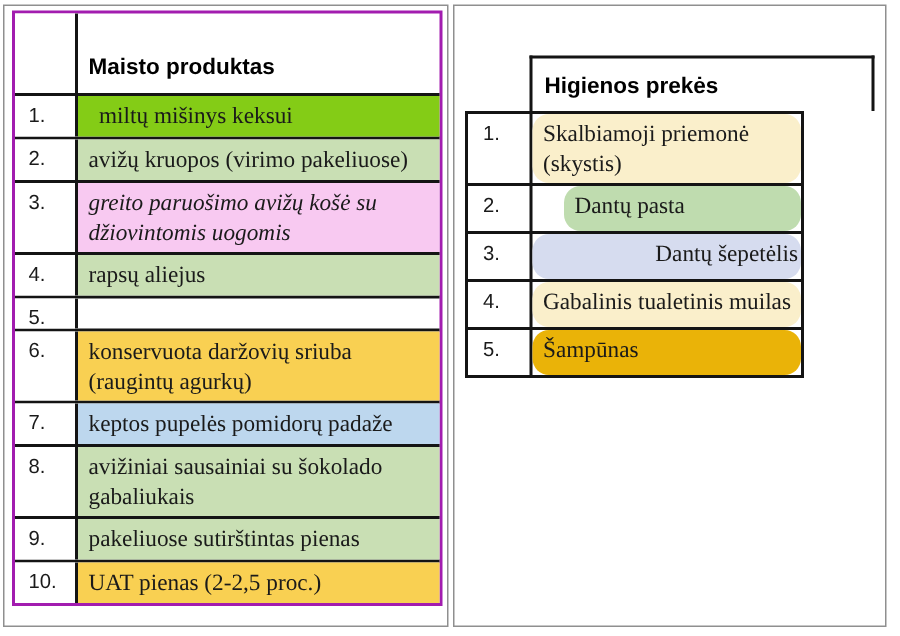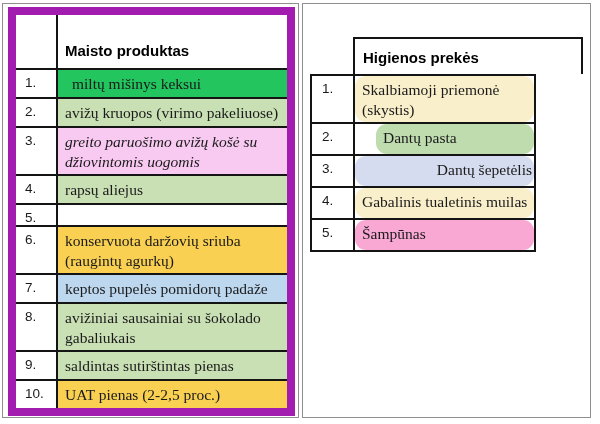--- a/index.html
+++ b/index.html
@@ -10,21 +10,21 @@
     position: absolute;
     top: 3px;
     height: 415px;
     border: 1px solid #8f8f8f;
     background: #ffffff;
   }
   #page-left  { left: 2px;   width: 297px; }
   #page-right { left: 302px; width: 289px; }
 
   
-  .tbl { position: absolute; border: 8px solid #a21caf; background: #ffffff; }
+  .tbl { position: absolute; border: 2px solid #a21caf; background: #ffffff; }
   .trow { display: flex; align-items: stretch; border-top: 2px solid #141414; }
   .trow:first-child { border-top: none; }
 
   .num-cell {
     flex: 0 0 42px;
     border-right: 2px solid #141414;
     background: #ffffff;
     font-size: 13.5px;
     color: #1a1a1a;
     padding: 5px 0 0 9px;
@@ -74,21 +74,21 @@
 
   <div class="tbl" id="food-table">
 
     <div class="trow header-row">
       <div class="header-num"></div>
       <div class="header-cell">Maisto produktas</div>
     </div>
 
     <div class="trow">
       <div class="num-cell">1.</div>
-      <div class="item-cell" style="background-color: #22c55e; padding-left: 14px;">miltų mišinys keksui</div>
+      <div class="item-cell" style="background-color: #84cc16; padding-left: 14px;">miltų mišinys keksui</div>
     </div>
     <div class="trow">
       <div class="num-cell">2.</div>
       <div class="item-cell" style="background-color: rgb(201, 223, 180);">avižų kruopos (virimo pakeliuose)</div>
     </div>
     <div class="trow">
       <div class="num-cell">3.</div>
       <div class="item-cell" style="background-color: rgb(248, 201, 241); font-style: italic;">greito paruošimo avižų košė su džiovintomis uogomis</div>
     </div>
     <div class="trow">
@@ -105,21 +105,21 @@
     <div class="trow">
       <div class="num-cell">7.</div>
       <div class="item-cell" style="background-color: rgb(189, 215, 238);">keptos pupelės pomidorų padaže</div>
     </div>
     <div class="trow">
       <div class="num-cell">8.</div>
       <div class="item-cell" style="background-color: rgb(201, 223, 180);">avižiniai sausainiai su šokolado gabaliukais</div>
     </div>
     <div class="trow">
       <div class="num-cell">9.</div>
-      <div class="item-cell" style="background-color: rgb(201, 223, 180);">saldintas sutirštintas pienas</div>
+      <div class="item-cell" style="background-color: rgb(201, 223, 180);">pakeliuose sutirštintas pienas</div>
     </div>
     <div class="trow">
       <div class="num-cell">10.</div>
       <div class="item-cell" style="background-color: rgb(249, 208, 82);">UAT pienas (2-2,5 proc.)</div>
     </div>
   </div>
 </div>
 
 <div class="page" id="page-right">
 
@@ -139,17 +139,17 @@
       <div class="trow">
         <div class="num-cell">3.</div>
         <div class="item-cell" style="background-color: rgb(214, 220, 239); text-align: right;">Dantų šepetėlis</div>
       </div>
       <div class="trow">
         <div class="num-cell">4.</div>
         <div class="item-cell" style="background-color: rgb(250, 239, 203);">Gabalinis tualetinis muilas</div>
       </div>
       <div class="trow">
         <div class="num-cell">5.</div>
-        <div class="item-cell" style="background-color: #f9a8d4;">Šampūnas</div>
+        <div class="item-cell" style="background-color: #eab308;">Šampūnas</div>
       </div>
     </div>
   </div>
 </div>
 
 </body></html>

